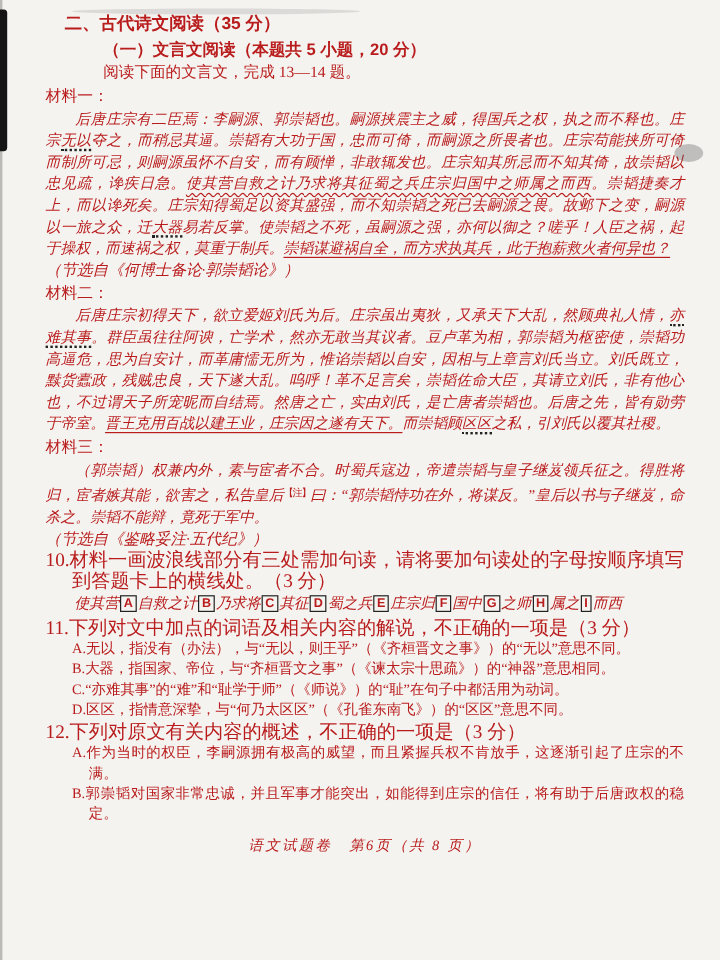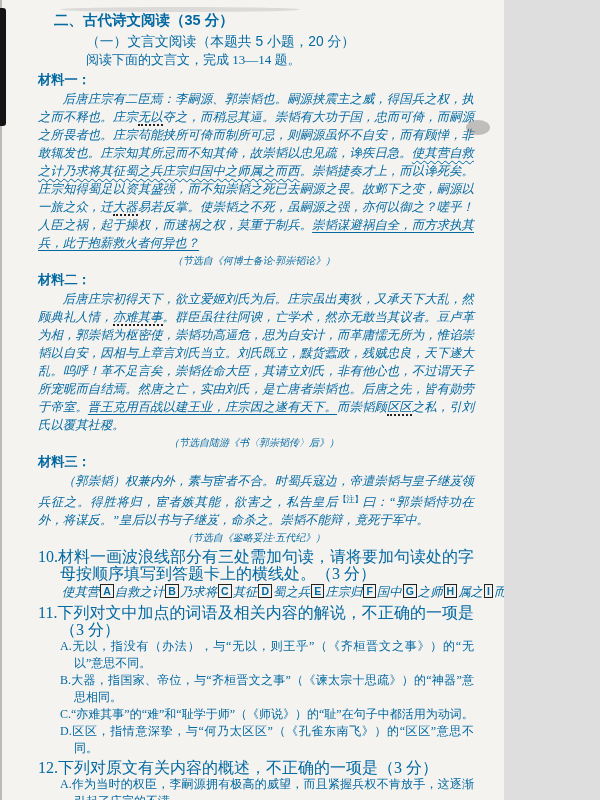--- a/index.html
+++ b/index.html
@@ -1,53 +1,53 @@
 <!DOCTYPE html>
 <html><head>
 <meta charset="utf-8">
 <style>
   html,body{margin:0;padding:0;background:#dedede;}
   .page{
     position:relative;
-    width:504px;height:800px;
+    width:600px;height:800px;
     background:#f4f3f0;
-    color:#0369a1;
+    color:#b91c1c;
     overflow:hidden;
     font-family:"Liberation Serif","DejaVu Serif",serif;
     box-sizing:border-box;
   }
   .content{padding:8px 30px 0 38px;}
 
   
   .sec-title{
     font-family:"Liberation Sans","DejaVu Sans",sans-serif;
     font-weight:bold;font-size:14.5px;line-height:20px;
     margin:2px 0 2px 16px;
   }
   .sub-title{
     font-family:"Liberation Sans","DejaVu Sans",sans-serif;
-    font-weight:normal;font-size:13.8px;line-height:19px;
+    font-weight:bold;font-size:13.8px;line-height:19px;
     margin-left:48px;
   }
   .instruction{font-size:13px;line-height:18px;margin-left:48px;}
 
   
   .mat-label{
     font-family:"Liberation Sans","DejaVu Sans",sans-serif;
-    font-weight:bold;font-size:13.2px;line-height:18px;margin-top:2px;
+    font-weight:normal;font-size:13.2px;line-height:18px;margin-top:2px;
   }
   .mat-body{
     margin:1px 0 0 0;
     font-style:italic;
     font-size:12.4px;line-height:18px;
     text-align:justify;text-indent:2em;
   }
   .mat-source{
-    font-style:italic;font-size:10px;line-height:17px;
-    text-align:center;margin:0 4px 1px 0;
+    font-style:italic;font-size:13px;line-height:17px;
+    text-align:left;margin:0 4px 1px 0;
   }
   .dots{border-bottom:2px dotted #222;}
   .wavy{
     text-decoration:underline;
     text-decoration-style:wavy;
     text-decoration-thickness:1px;
     text-underline-offset:3px;
   }
   .uline{text-decoration:underline;text-underline-offset:3px;}
   sup.noteref{font-size:8.5px;font-style:normal;vertical-align:4px;letter-spacing:-1px;}
@@ -104,21 +104,20 @@
     <div class="sec-title">二、古代诗文阅读（35 分）</div>
     <div class="sub-title">（一）文言文阅读（本题共 5 小题，20 分）</div>
     <div class="instruction">阅读下面的文言文，完成 13—14 题。</div>
 
     <div class="mat-label">材料一：</div>
     <p class="mat-body"><span>后唐庄宗有二臣焉：李嗣源、郭崇韬也。嗣源挟震主之威，得国兵之权，执之而不释也。庄宗</span><span class="dots">无以</span><span>夺之，而稍忌其逼。崇韬有大功于国，忠而可倚，而嗣源之所畏者也。庄宗苟能挟所可倚而制所可忌，则嗣源虽怀不自安，而有顾惮，非敢辄发也。庄宗知其所忌而不知其倚，故崇韬以忠见疏，谗疾日急。</span><span class="wavy">使其营自救之计乃求将其征蜀之兵庄宗归国中之师属之而西</span><span>。崇韬捷奏才上，而以谗死矣。庄宗知得蜀足以资其盛强，而不知崇韬之死已去嗣源之畏。故邺下之变，嗣源以一旅之众，迁</span><span class="dots">大器</span><span>易若反掌。使崇韬之不死，虽嗣源之强，亦何以御之？嗟乎！人臣之祸，起于操权，而速祸之权，莫重于制兵。</span><span class="uline">崇韬谋避祸自全，而方求执其兵，此于抱薪救火者何异也？</span></p>
     <div class="mat-source">（节选自《何博士备论·郭崇韬论》）</div>
 
     <div class="mat-label">材料二：</div>
     <p class="mat-body"><span>后唐庄宗初得天下，欲立爱姬刘氏为后。庄宗虽出夷狄，又承天下大乱，然顾典礼人情，</span><span class="dots">亦难其事</span><span>。群臣虽往往阿谀，亡学术，然亦无敢当其议者。豆卢革为相，郭崇韬为枢密使，崇韬功高逼危，思为自安计，而革庸懦无所为，惟谄崇韬以自安，因相与上章言刘氏当立。刘氏既立，黩货蠹政，残贼忠良，天下遂大乱。呜呼！革不足言矣，崇韬佐命大臣，其请立刘氏，非有他心也，不过谓天子所宠昵而自结焉。然唐之亡，实由刘氏，是亡唐者崇韬也。后唐之先，皆有勋劳于帝室。</span><span class="uline">晋王克用百战以建王业，庄宗因之遂有天下。</span><span>而崇韬顾</span><span class="dots">区区</span><span>之私，引刘氏以覆其社稷。</span></p>
-    <div class="mat-source">（节选自陆游《书〈郭崇韬传〉后》）</div>
 
     <div class="mat-label">材料三：</div>
     <p class="mat-body"><span>（郭崇韬）权兼内外，素与宦者不合。时蜀兵寇边，帝遣崇韬与皇子继岌领兵征之。得胜将归，宦者嫉其能，欲害之，私告皇后</span><sup class="noteref">【注】</sup><span>曰：“郭崇韬恃功在外，将谋反。”皇后以书与子继岌，命杀之。崇韬不能辩，竟死于军中。</span></p>
     <div class="mat-source">（节选自《鉴略妥注·五代纪》）</div>
 
 
     <div class="qblock">
       <div class="qstem"><span>10.</span><span>材料一画波浪线部分有三处需加句读，请将要加句读处的字母按顺序填写到答题卡上的横线处。（3 分）</span></div>
       <div class="judou"><span>使其营</span><span class="box">A</span><span>自救之计</span><span class="box">B</span><span>乃求将</span><span class="box">C</span><span>其征</span><span class="box">D</span><span>蜀之兵</span><span class="box">E</span><span>庄宗归</span><span class="box">F</span><span>国中</span><span class="box">G</span><span>之师</span><span class="box">H</span><span>属之</span><span class="box">I</span><span>而西</span></div>
     </div>

